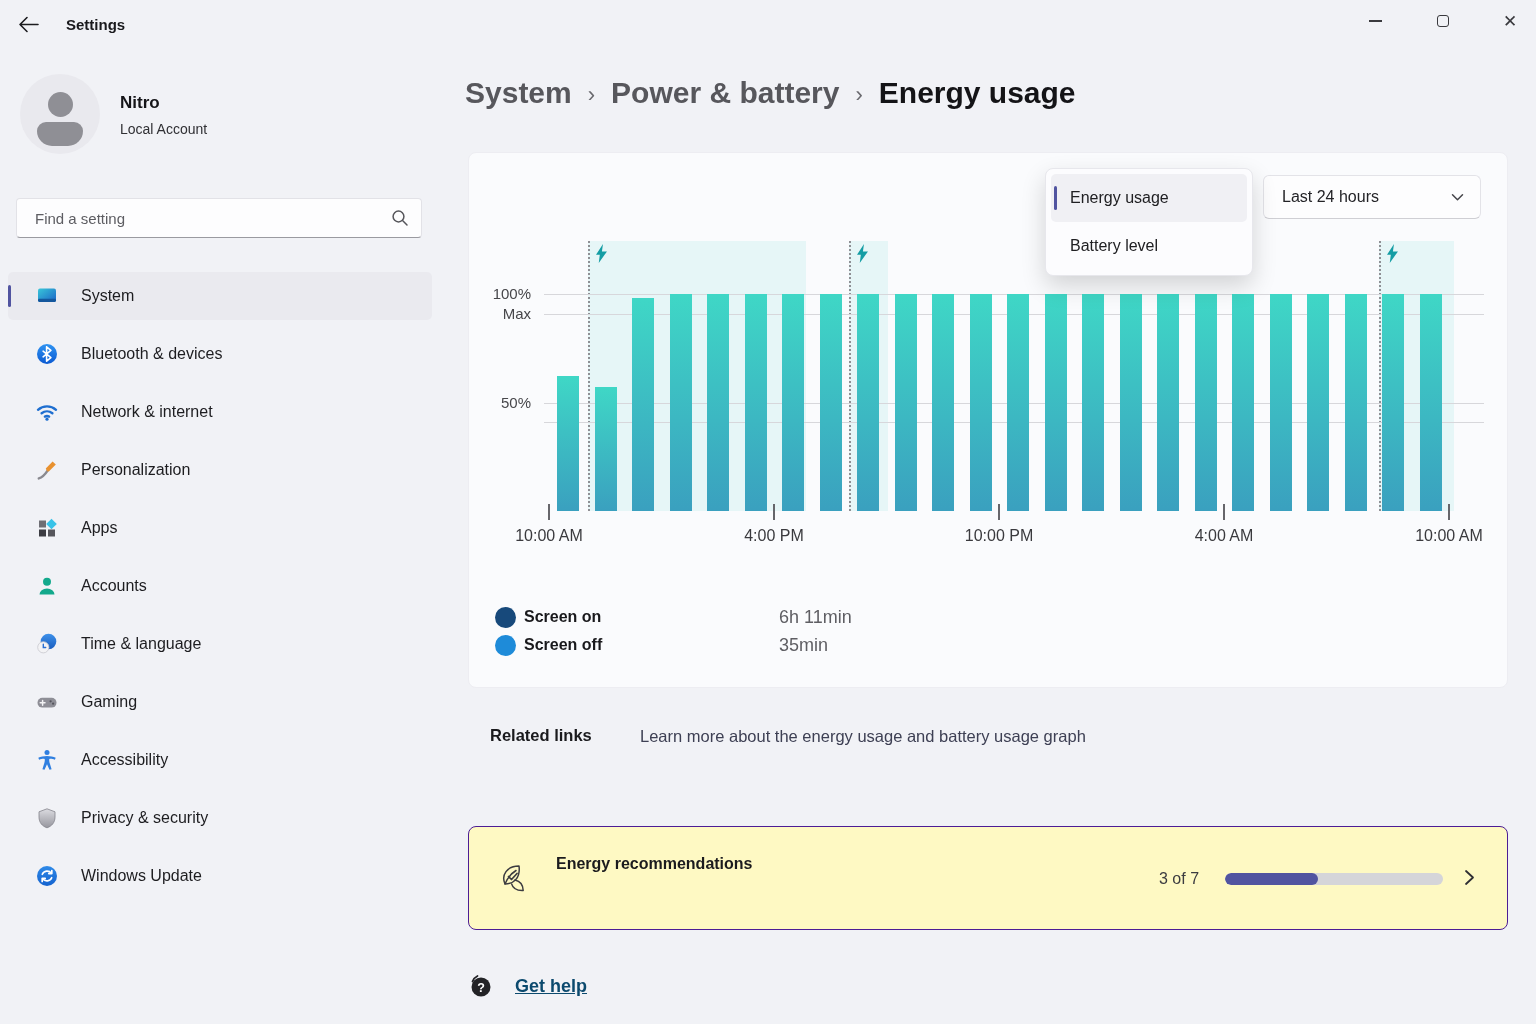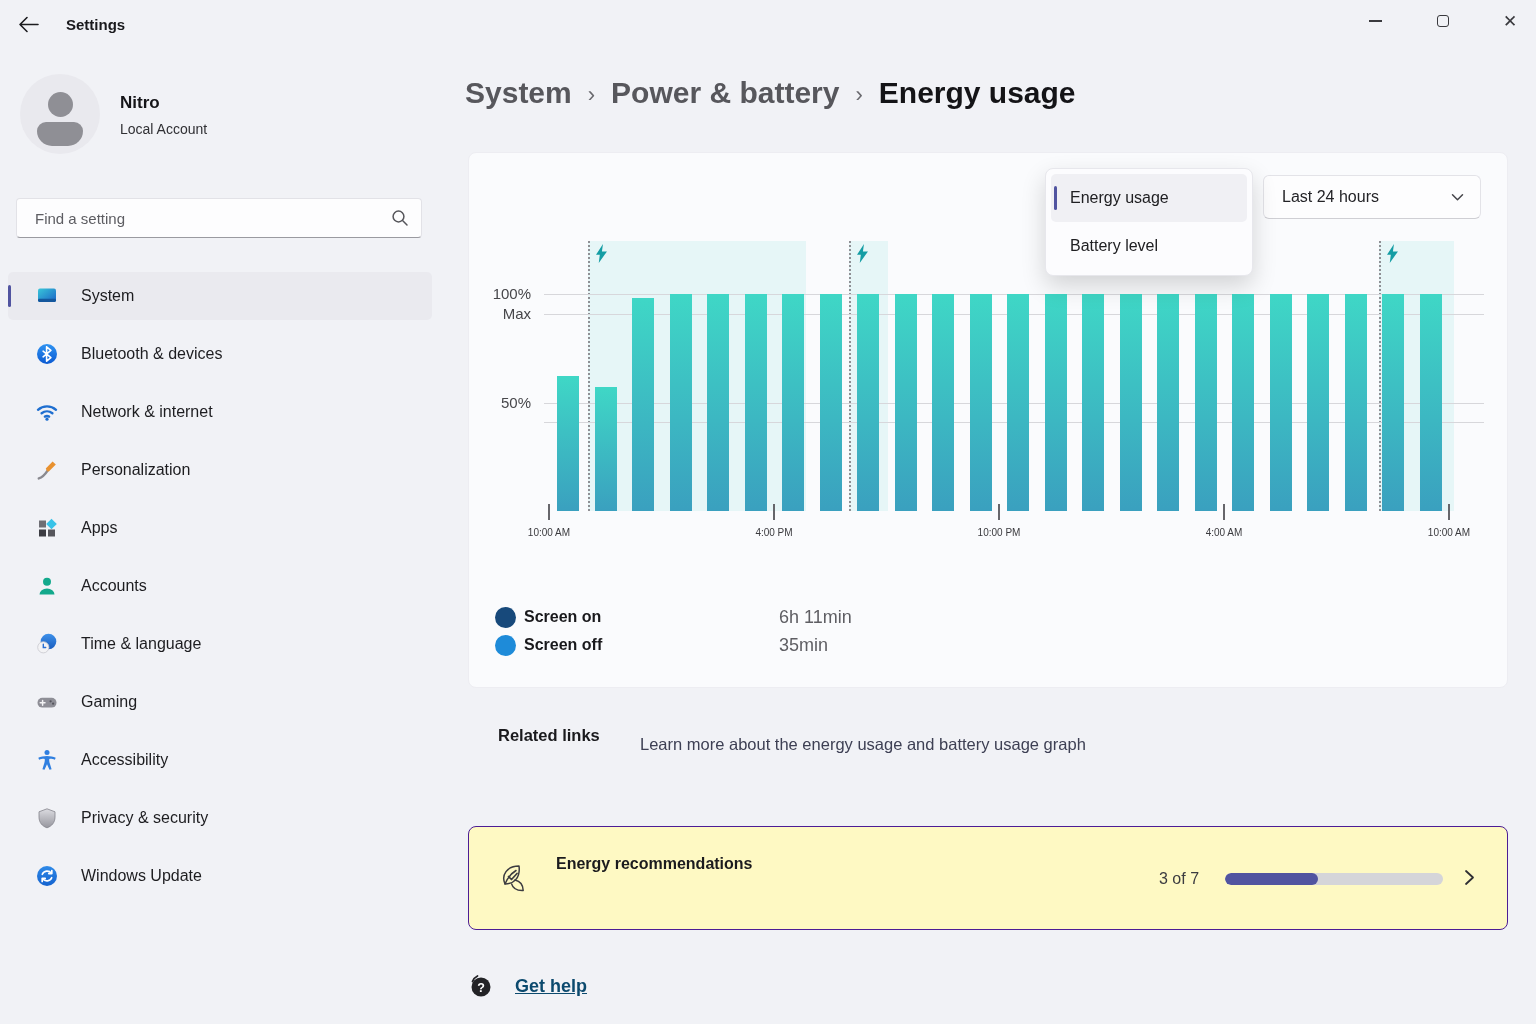--- a/index.html
+++ b/index.html
@@ -45,42 +45,42 @@
   
   .chart-card{left:468px;top:152px;width:1040px;height:536px;background:#fafbfd;border:1px solid #ededf2;border-radius:8px;}
   .plot{position:absolute;left:75px;top:88px;width:940px;height:270px;}
   .gridline{position:absolute;left:0;width:100%;height:1px;background:#d7d7db;}
   .y-label{position:absolute;left:0;width:62px;text-align:right;font-size:15px;color:#47474b;}
   .charge-zone{position:absolute;top:0;height:270px;background:rgba(62,209,196,0.10);}
   .charge-line{position:absolute;top:0;height:270px;width:0;border-left:2px dotted #8f8f94;}
   .bolt{position:absolute;top:3px;width:13px;height:19px;}
   .bar{position:absolute;bottom:0;width:22px;background:linear-gradient(180deg,var(--bar-top) 0%,var(--bar-bottom) 100%);}
   .tick{position:absolute;top:263px;width:2px;height:16px;background:#66666b;}
-  .tick-label{position:absolute;top:286px;transform:translateX(-50%);font-size:10px;color:#3a3a3e;white-space:nowrap;}
+  .tick-label{position:absolute;top:286px;transform:translateX(-50%);font-size:16px;color:#3a3a3e;white-space:nowrap;}
   .legend{position:absolute;left:26px;top:450px;}
   .legend-row{display:flex;align-items:center;height:28px;}
   .legend-dot{width:21px;height:21px;border-radius:50%;margin-right:8px;}
   .legend-label{font-size:16px;font-weight:700;color:#19191c;width:255px;}
   .legend-value{font-size:18px;color:#5e5e63;}
 
   
   .flyout{left:1045px;top:168px;width:208px;background:#fcfcfe;border:1px solid #e7e7ec;border-radius:8px;
     padding:5px;box-shadow:0 10px 24px rgba(0,0,0,0.16);z-index:10;}
   .flyout-item{position:relative;height:48px;border-radius:5px;display:flex;align-items:center;padding-left:19px;
     font-size:16px;color:#202023;cursor:pointer;}
   .flyout-item.selected{background:#f0f0f4;}
   .flyout-item .indicator{display:none;position:absolute;left:3px;top:12px;width:3px;height:24px;border-radius:2px;background:var(--accent);}
   .flyout-item.selected .indicator{display:block;}
   .time-select{left:1263px;top:175px;width:218px;height:44px;background:#fdfdfe;border:1px solid #e3e3e8;
     border-bottom-color:#cfcfd4;border-radius:6px;display:flex;align-items:center;justify-content:space-between;
     padding:0 16px 0 18px;font-size:16px;color:#232327;cursor:pointer;}
 
   
-  .related-title{left:490px;top:726px;font-size:16.5px;font-weight:700;color:#1a1a1d;margin-left:8px;}
-  .related-link{left:640px;top:727px;font-size:16.5px;color:#3e4054;cursor:pointer;margin-top:8px;}
+  .related-title{left:490px;top:726px;font-size:16.5px;font-weight:700;color:#1a1a1d;}
+  .related-link{left:640px;top:727px;font-size:16.5px;color:#3e4054;cursor:pointer;}
 
   
   .reco-card{left:468px;top:826px;width:1040px;height:104px;background:#fef9c3;border:1px solid #4c1d95;border-radius:8px;cursor:pointer;}
   .reco-icon{position:absolute;left:29px;top:35px;width:32px;height:34px;}
   .reco-title{position:absolute;left:87px;top:28px;font-size:16px;font-weight:600;color:#1b1b1e;}
   .reco-sub{position:absolute;left:87px;top:56px;font-size:14.5px;color:#5e5e62;}
   .reco-progress-label{position:absolute;left:690px;top:43px;width:48px;text-align:left;font-size:16px;color:#3c3c40;}
   .progress-track{position:absolute;left:756px;top:46px;width:218px;height:12px;border-radius:6px;background:#d5d5d9;overflow:hidden;}
   .progress-fill{height:100%;border-radius:6px;background:var(--accent);}
   .reco-chevron{position:absolute;left:995px;top:42px;}

